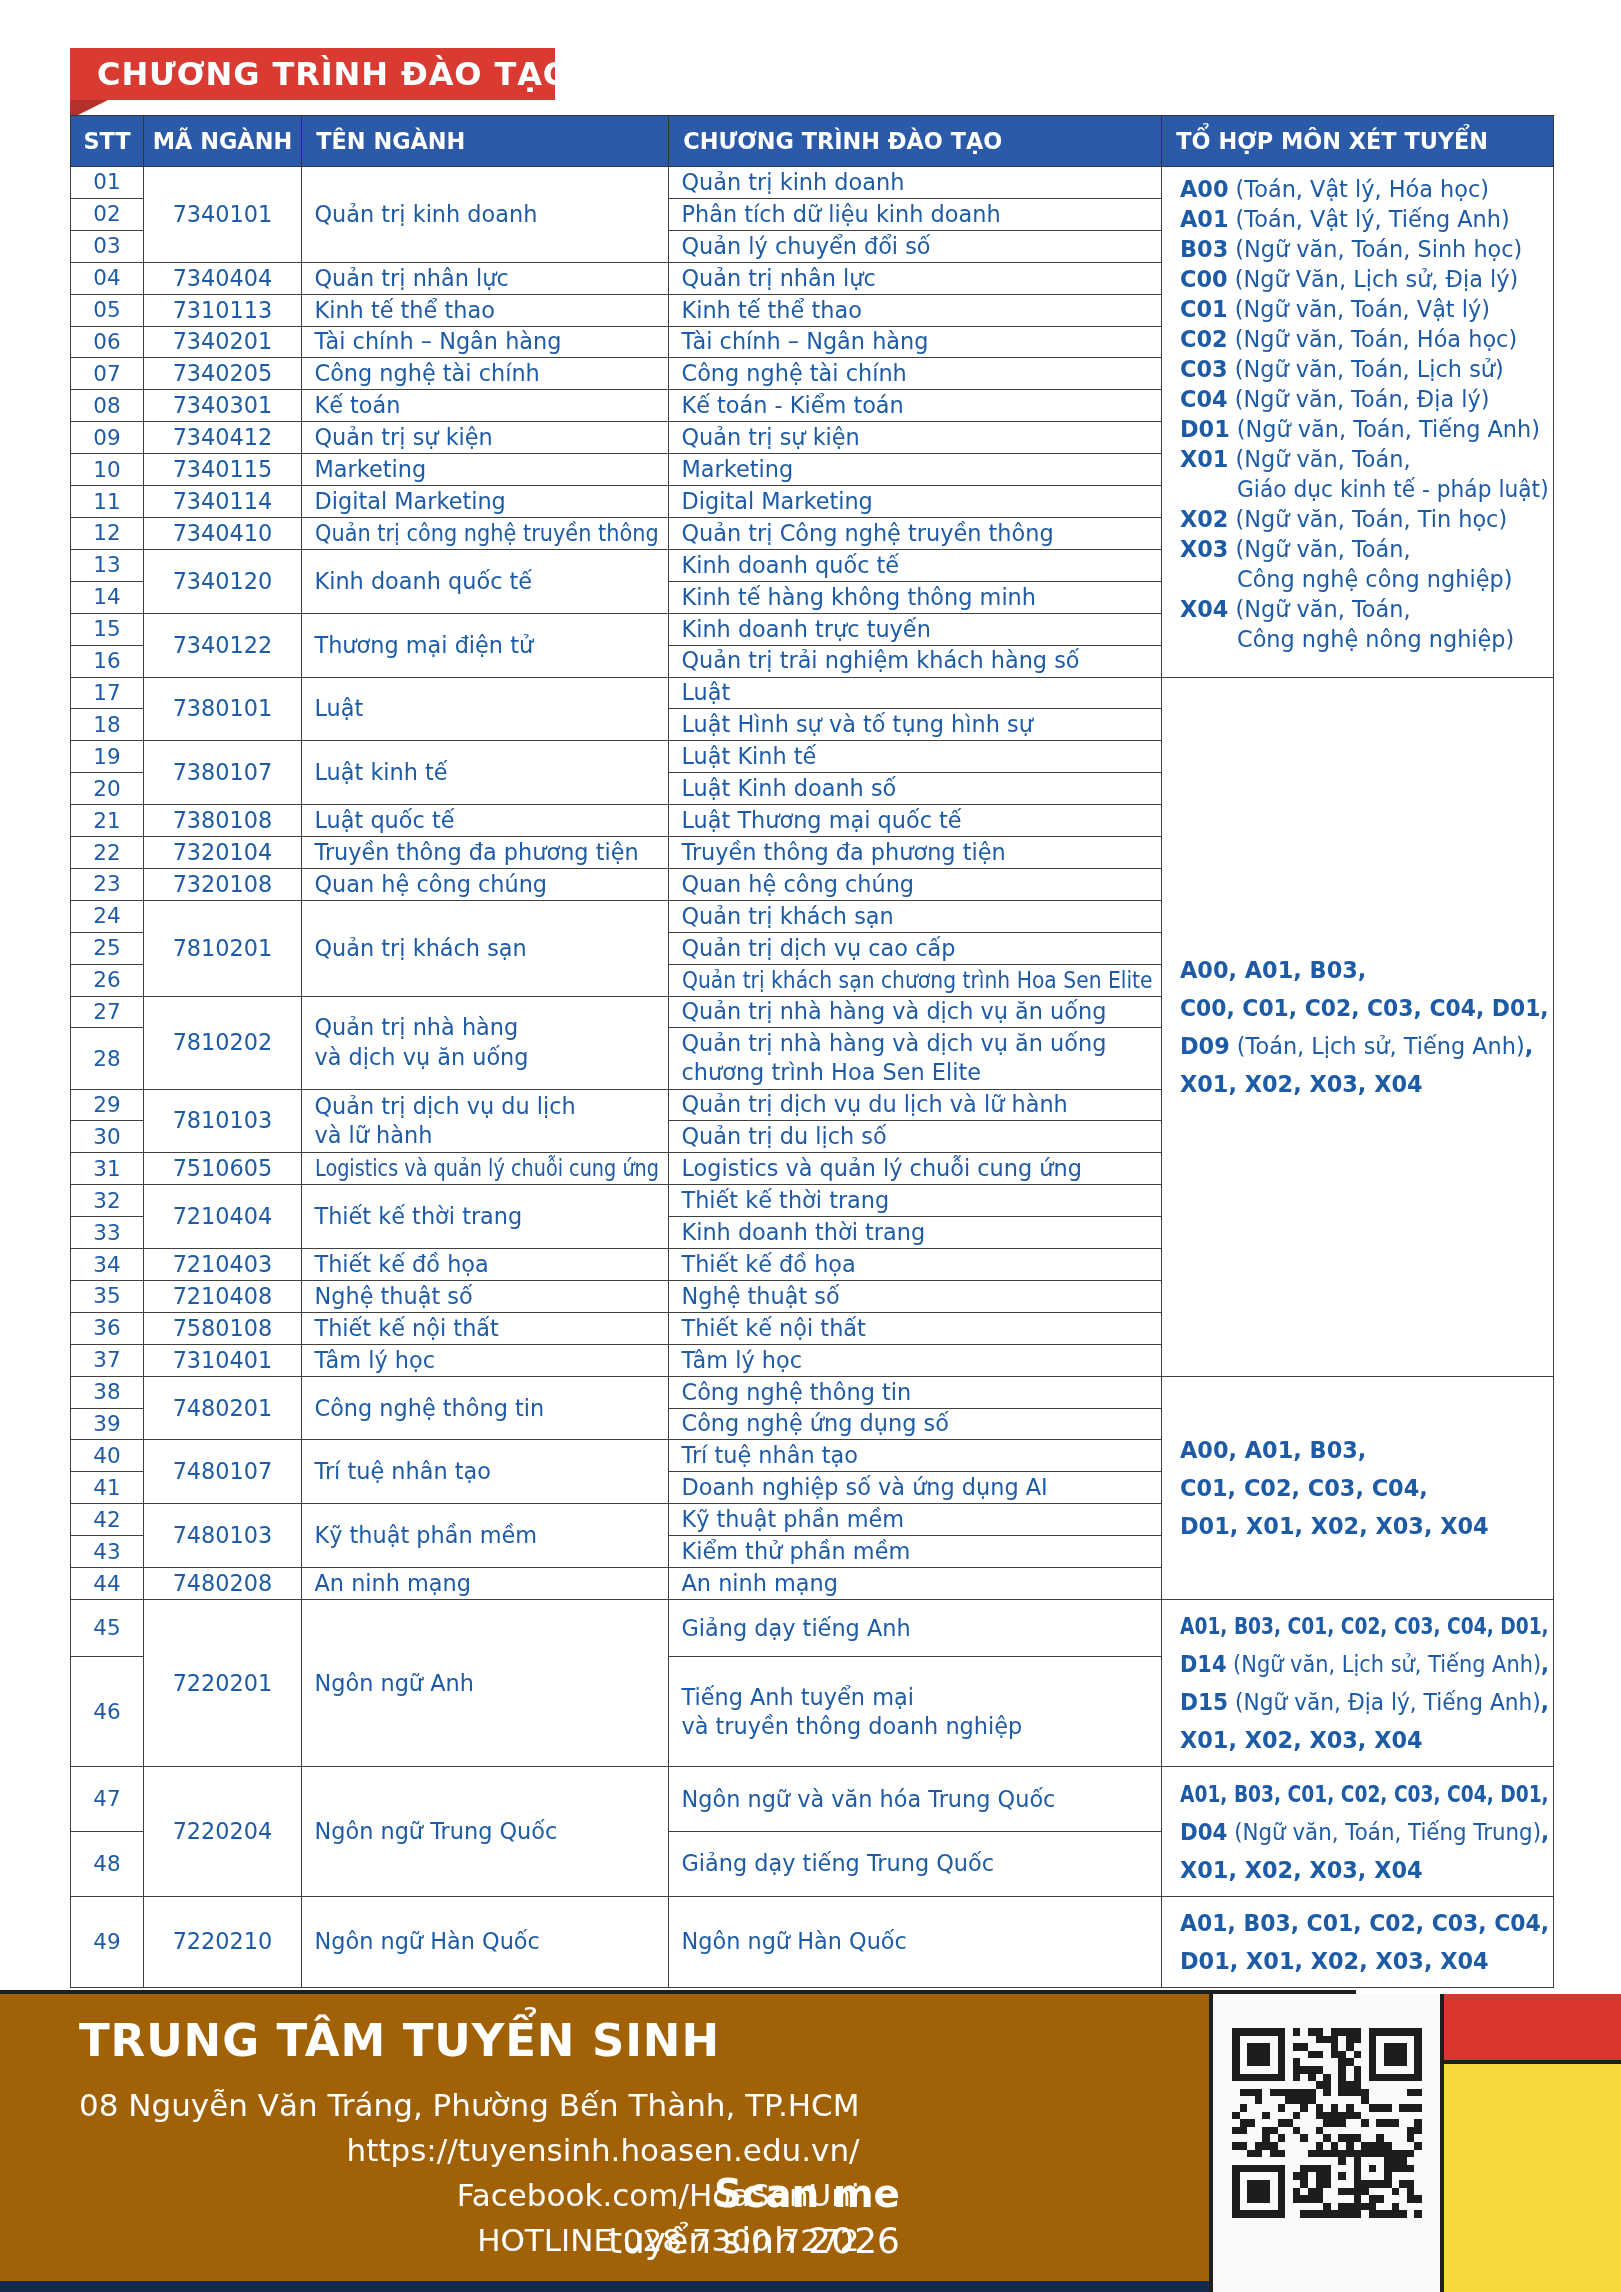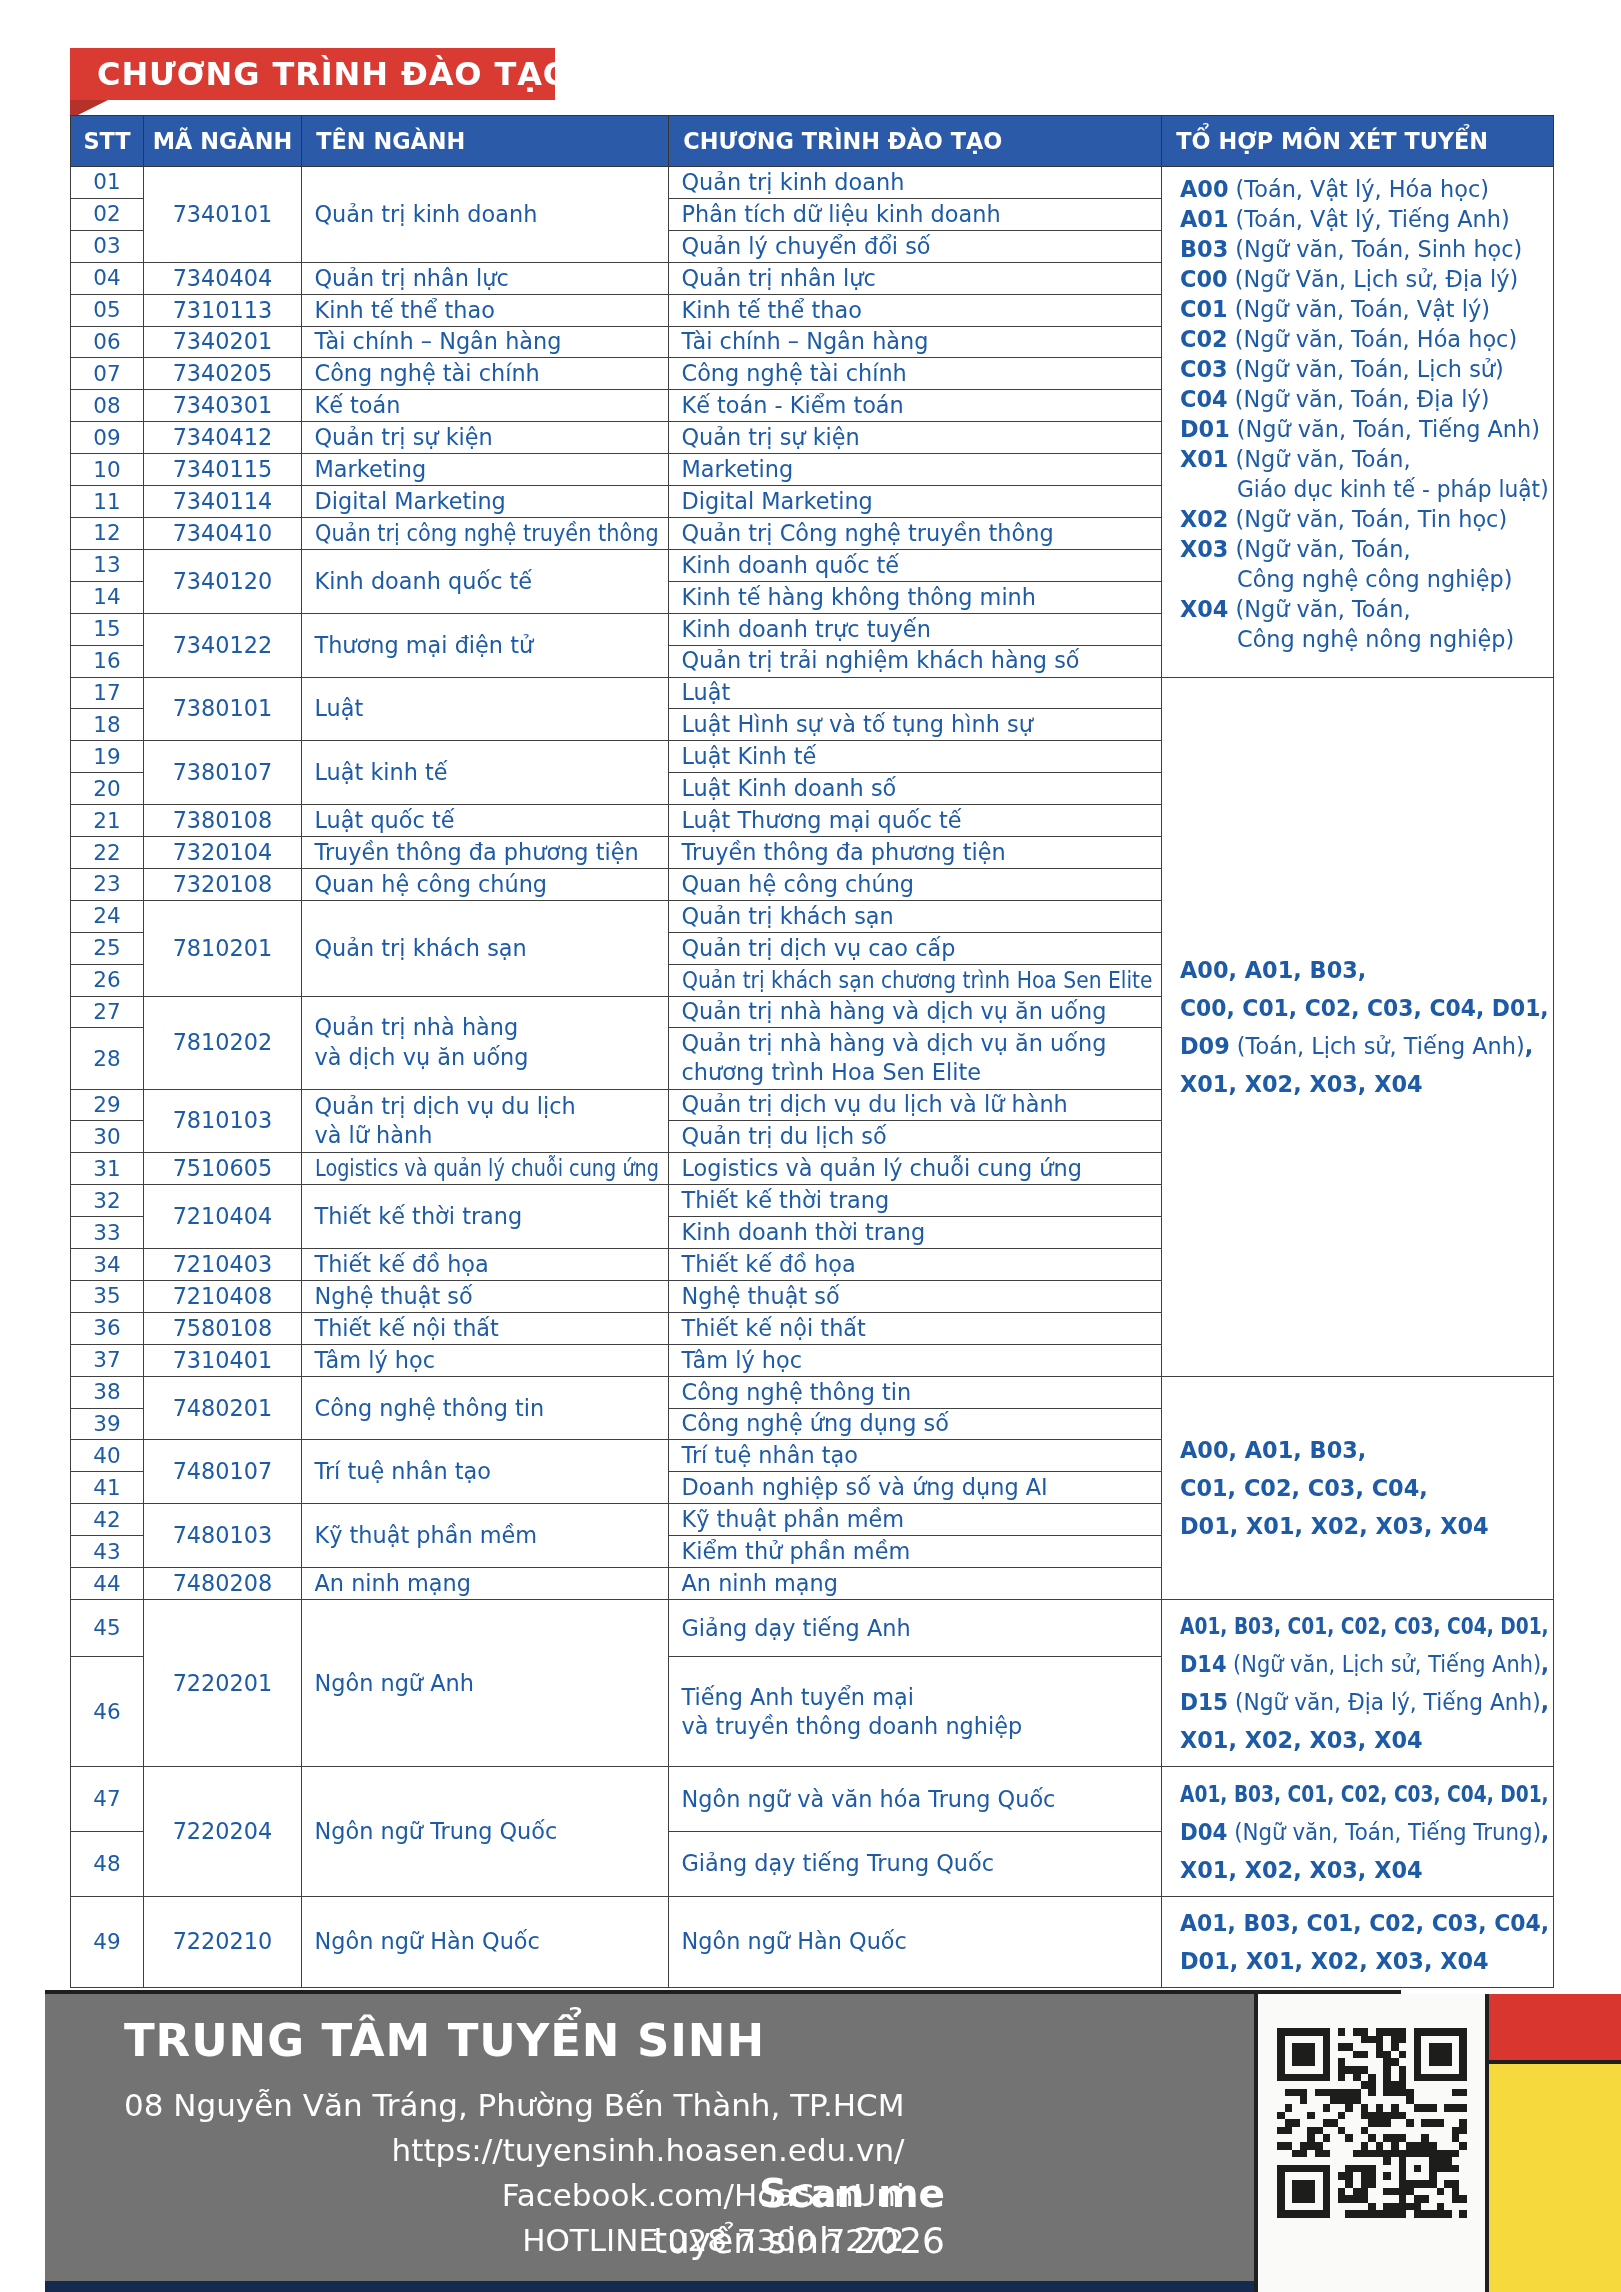--- a/index.html
+++ b/index.html
@@ -39,21 +39,21 @@
   td.combo.top { vertical-align:top; }
   .sq { display:inline-block; white-space:nowrap; }
   .cline { line-height:38px; white-space:nowrap; font-weight:bold; }
   .cline.lha { line-height:30px; }
   .cline.ind { padding-left:57px; }
   .cline .n { font-weight:normal; }
   .mline { white-space:nowrap; }
   
   .footer {
     position:absolute; left:0; top:1990px; width:1356px; height:303px;
-    border-top:4.5px solid #1f1f1f; background:#737373;margin-left:45px;
+    border-top:4.5px solid #1f1f1f; background:#a16207;
   }
   .footer-strip { position:absolute; left:0; bottom:0; width:1209px; height:11.6px; background:#16294e; }
   .f-text { position:absolute; left:79px; top:19.7px; color:#fff; }
   .f-title { font-size:45px; font-weight:bold; letter-spacing:0.9px; margin-bottom:16px; white-space:nowrap; }
   .f-line { font-size:31px; line-height:45px; white-space:nowrap;text-align:right; }
   .scan { position:absolute; right:456px; top:176px; text-align:right; color:#fff; }
   .scan-label { font-size:39px; font-weight:bold; line-height:47px; white-space:nowrap; }
   .scan-sub   { font-size:36px; font-weight:normal; line-height:47px; white-space:nowrap; }
   .qr-panel {
     position:absolute; left:1209px; top:0; width:235px; height:298px;

